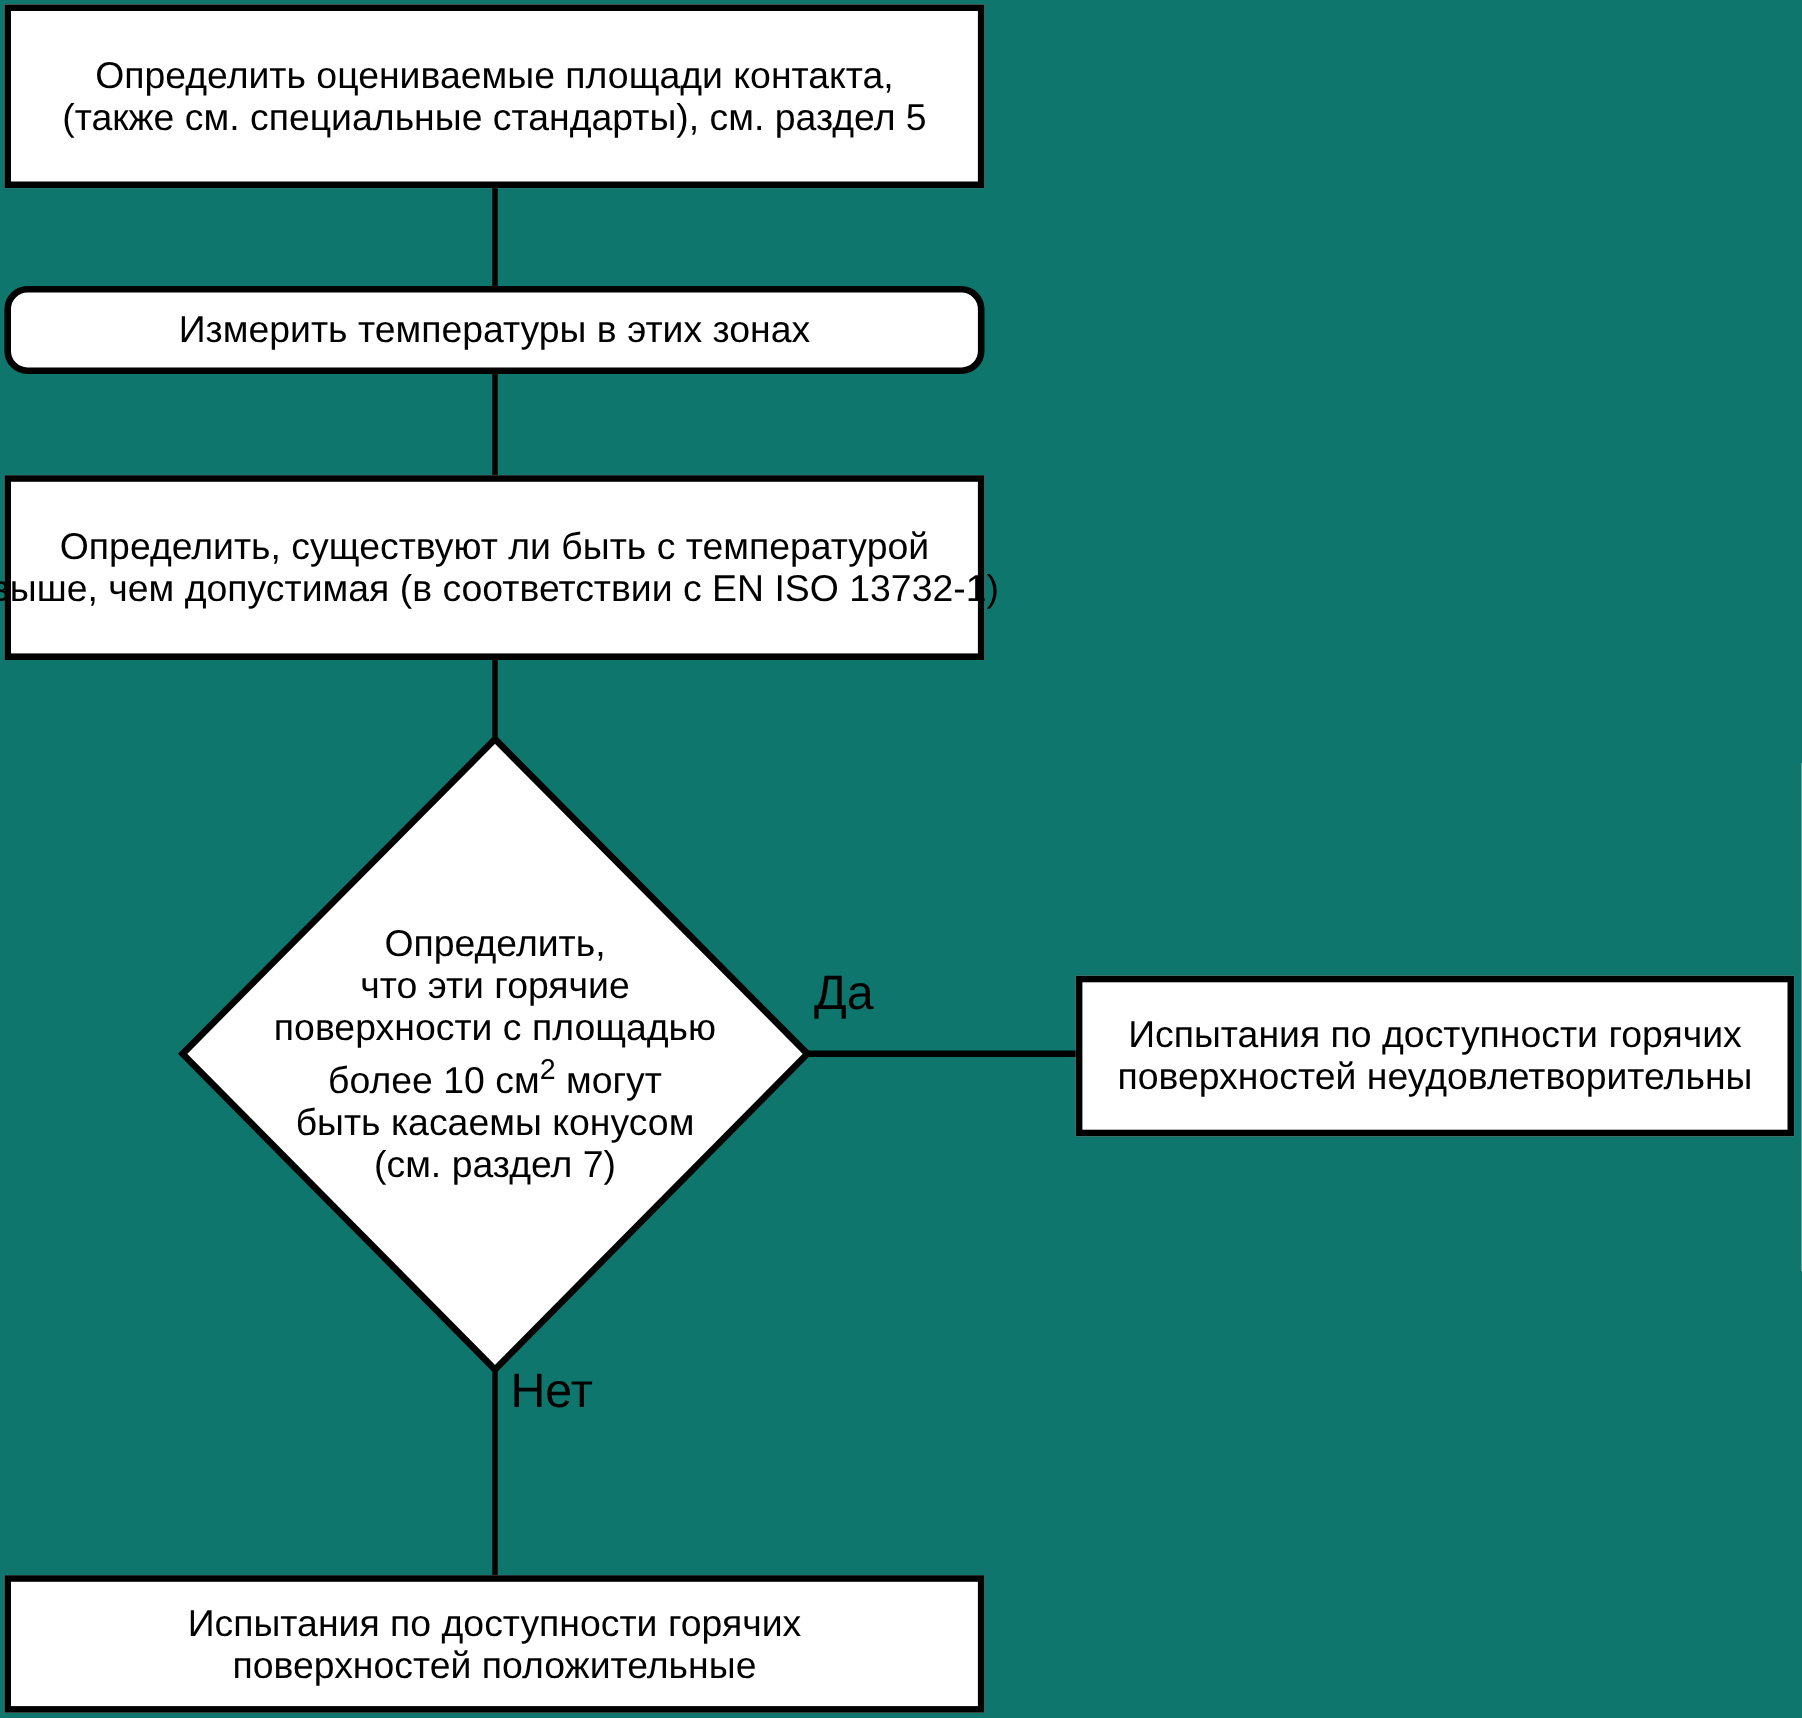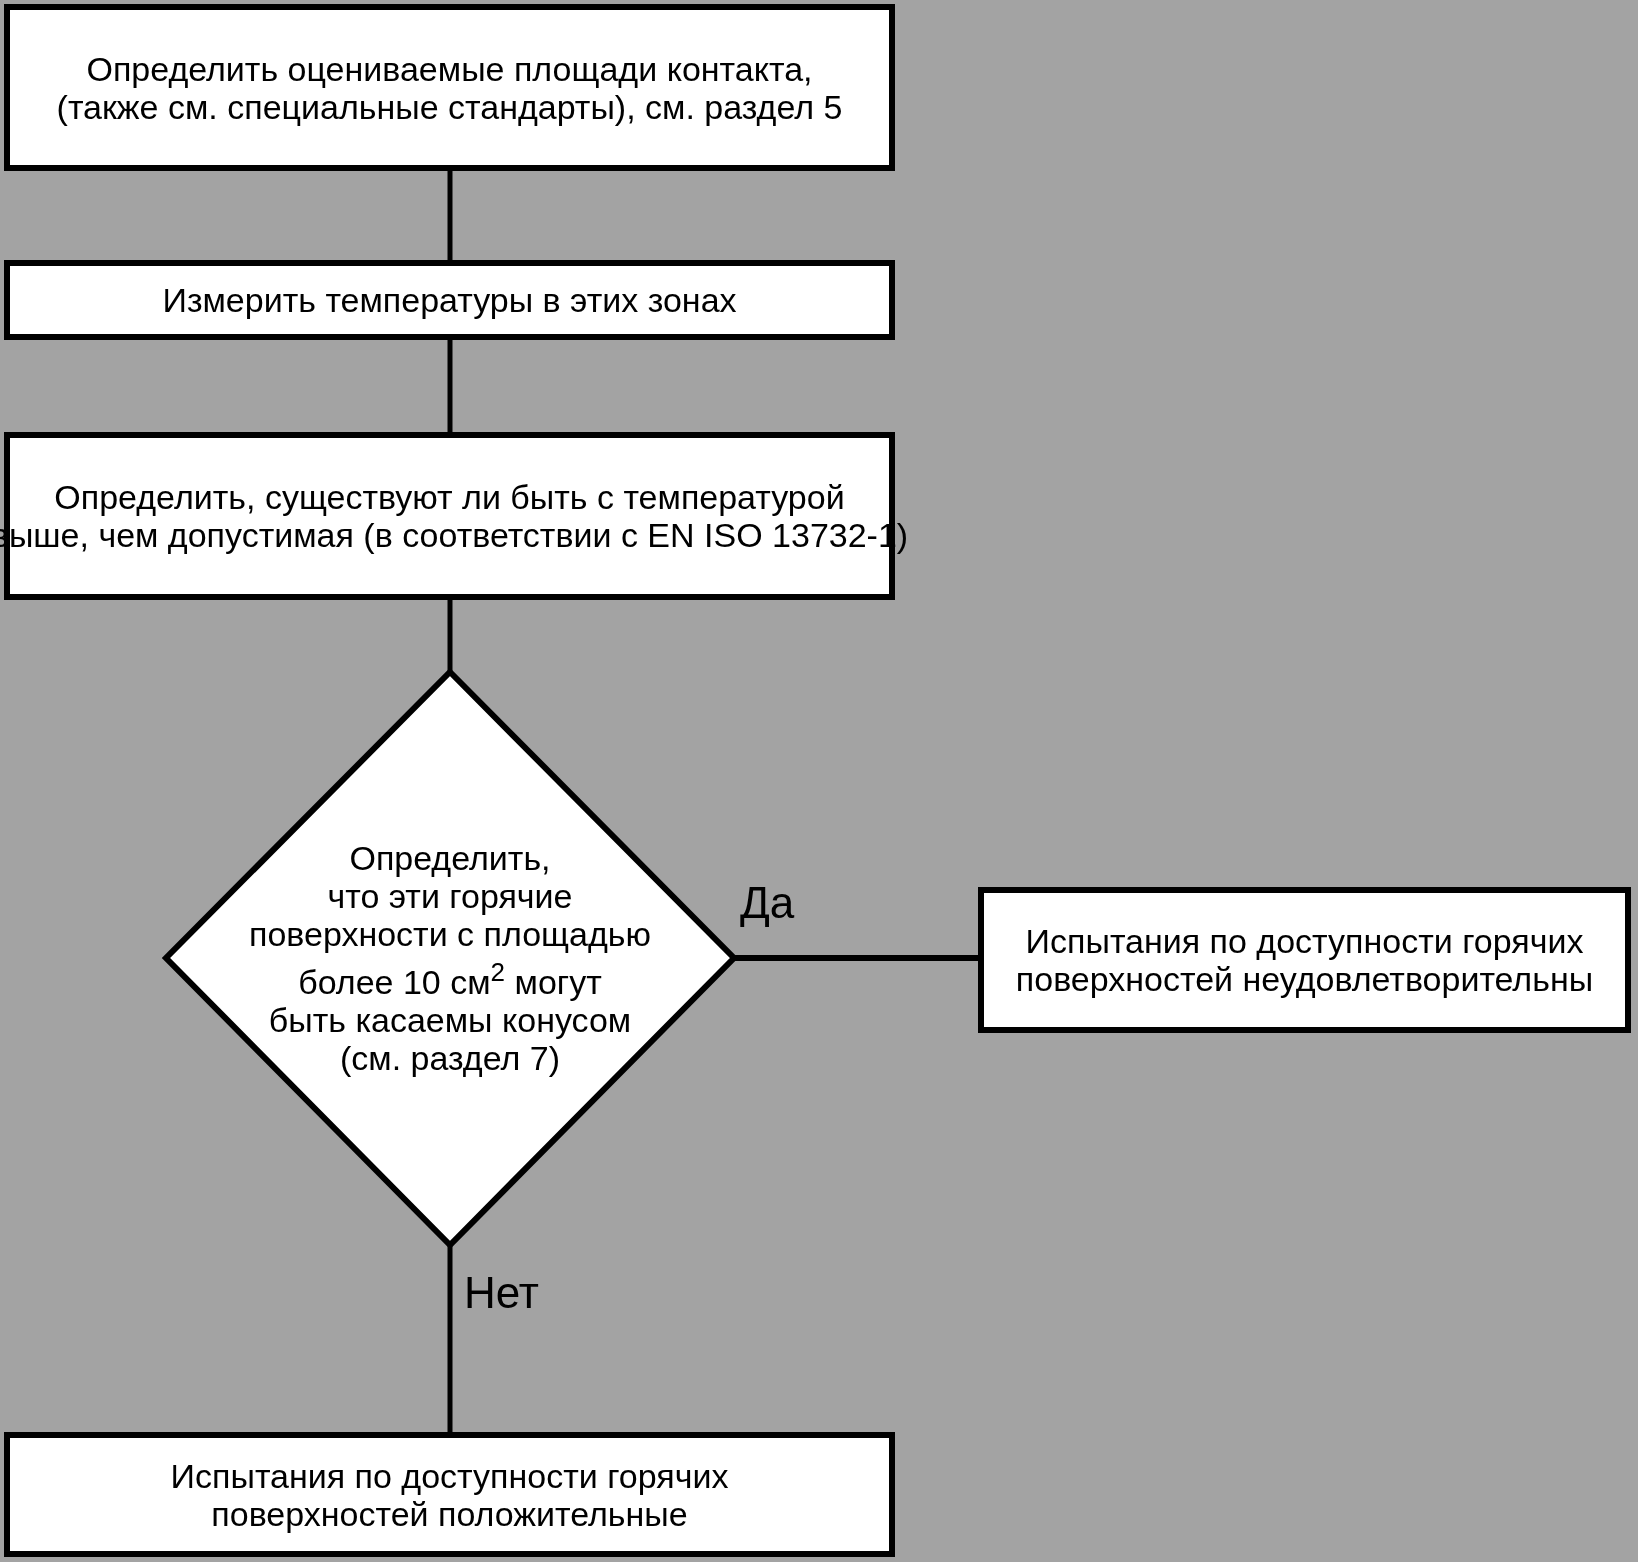--- a/index.html
+++ b/index.html
@@ -4,21 +4,21 @@
 <style>
   html, body {
     margin: 0;
     padding: 0;
     background: #ffffff;
   }
   .canvas {
     position: relative;
     width: 1638px;
     height: 1562px;
-    background: #a3a3a3;
+    background: #0f766e;
     font-family: "Liberation Sans", sans-serif;
     color: #000000;
     overflow: hidden;
   }
   .edges {
     position: absolute;
     left: 0;
     top: 0;
   }
   .node {
@@ -56,27 +56,27 @@
     vertical-align: 13px;
   }
   .edge-label {
     position: absolute;
     font-size: 44px;
     line-height: 38px;
     white-space: nowrap;
   }
   
   #box-assess   { left: 4px;   top: 4px;    width: 891px; height: 167px; }
-  #box-measure  { left: 4px;   top: 260px;  width: 891px; height: 80px;  }
+  #box-measure  { left: 4px;   top: 260px;  width: 891px; height: 80px; border-radius: 21px;  }
   #box-identify { left: 4px;   top: 432px;  width: 891px; height: 168px; }
   #box-fail     { left: 978px; top: 887px;  width: 653px; height: 146px; }
   #box-pass     { left: 4px;   top: 1432px; width: 891px; height: 125px; }
   #diamond-text { left: 170px; top: 828px;  width: 560px; height: 260px; }
   #label-yes    { left: 740px; top: 884px;  }
-  #label-no     { left: 464px; top: 1246px; margin-top: 28px; }
+  #label-no     { left: 464px; top: 1246px; }
 </style>
 </head>
 <body>
 
 <div class="canvas">
 
   <svg class="edges" width="1638" height="1562" viewBox="0 0 1638 1562">
     <line x1="450" y1="168" x2="450" y2="263" stroke="#000000" stroke-width="5"></line>
     <line x1="450" y1="338" x2="450" y2="435" stroke="#000000" stroke-width="5"></line>
     <line x1="450" y1="598" x2="450" y2="676" stroke="#000000" stroke-width="5"></line>

